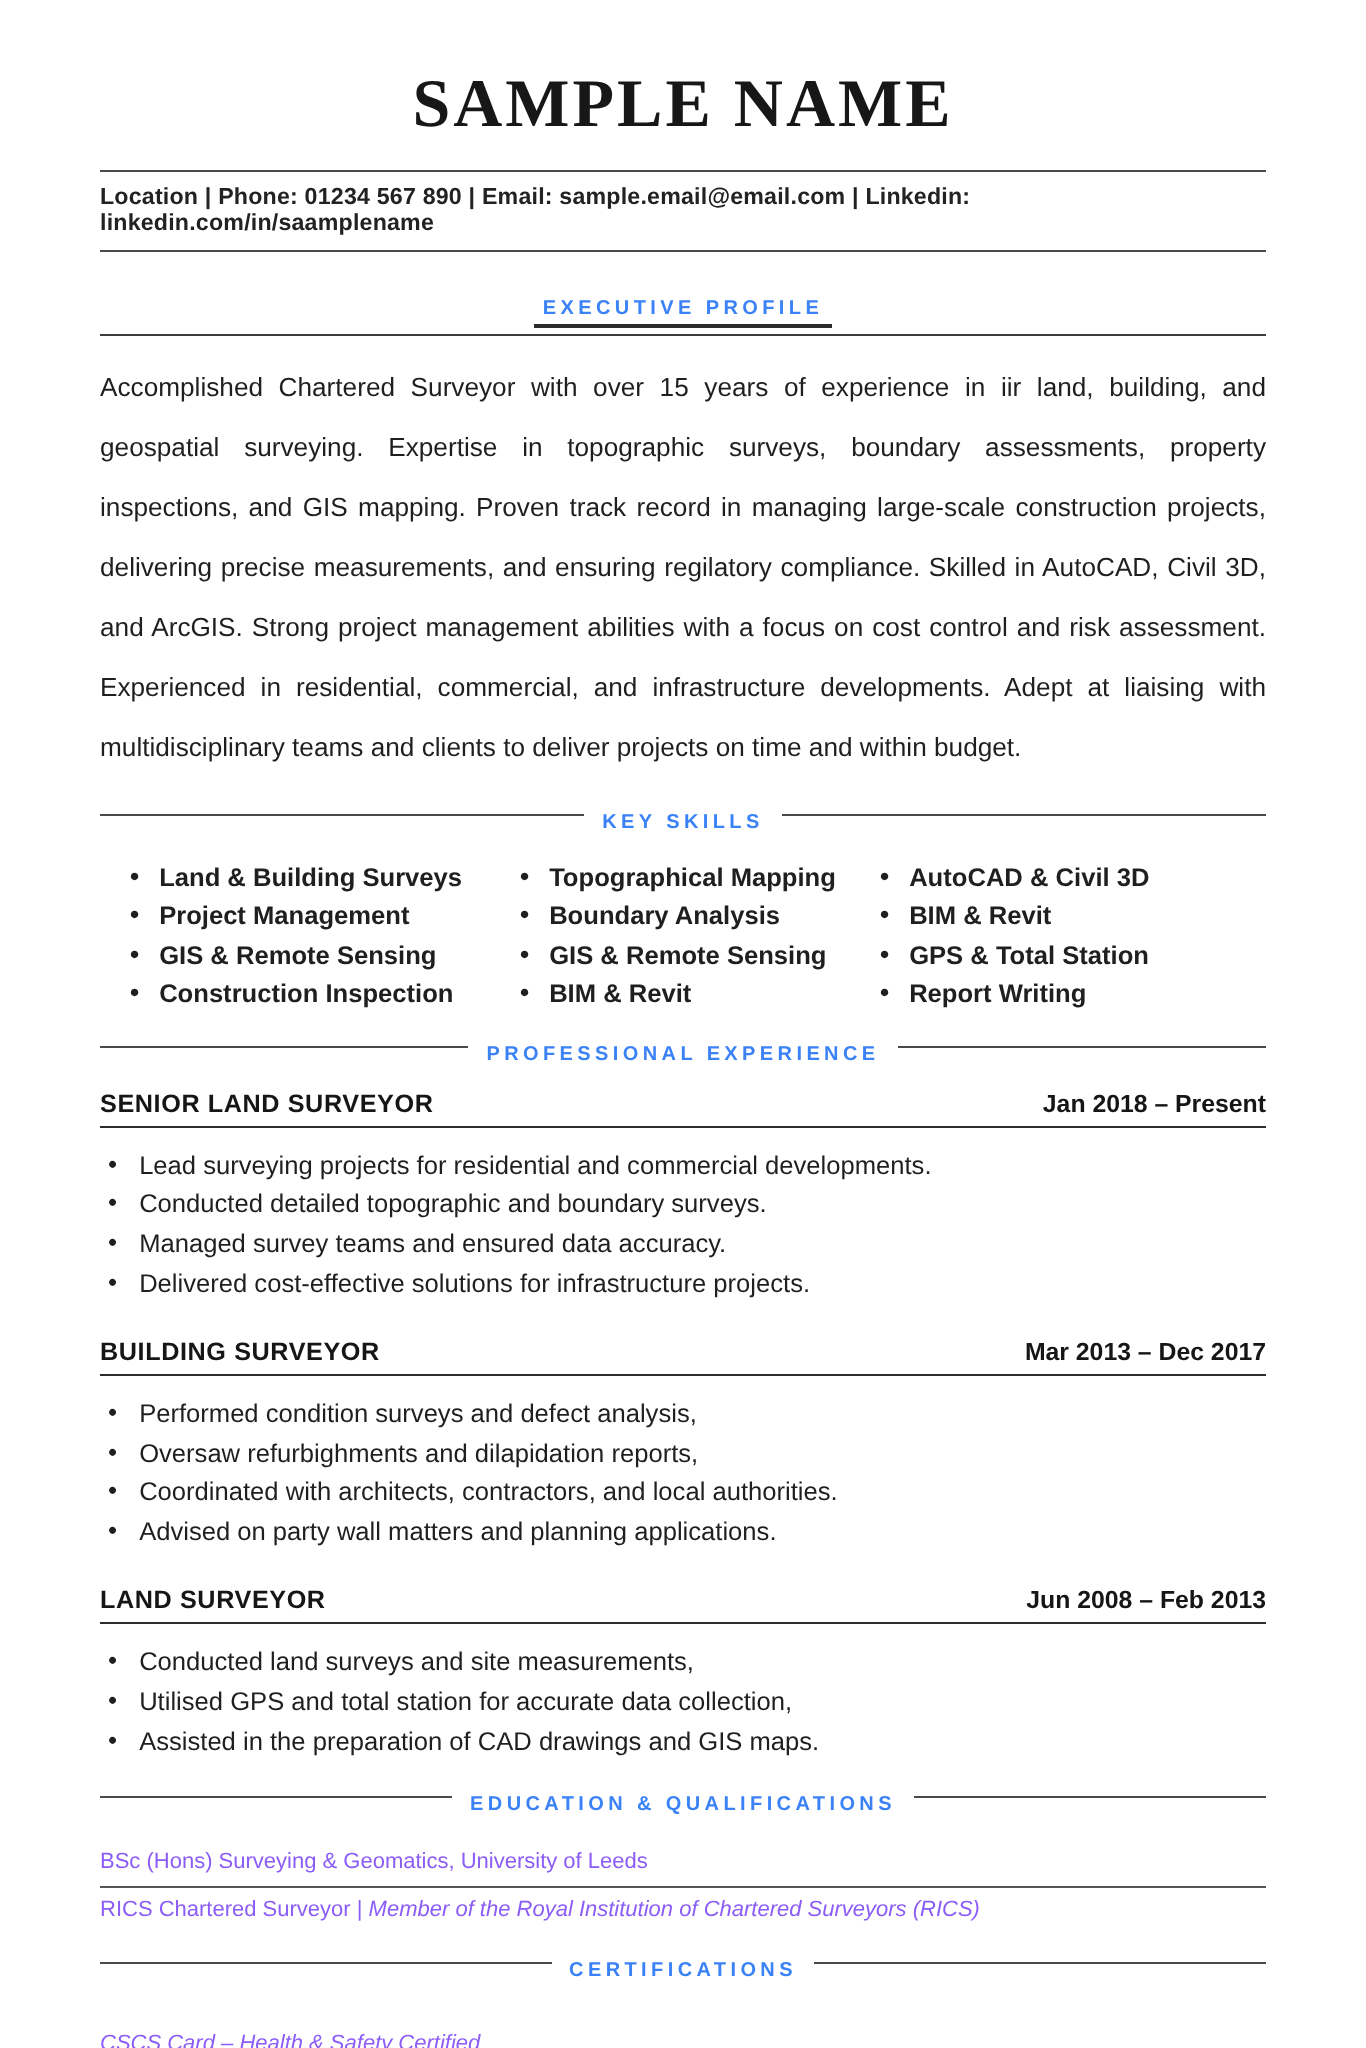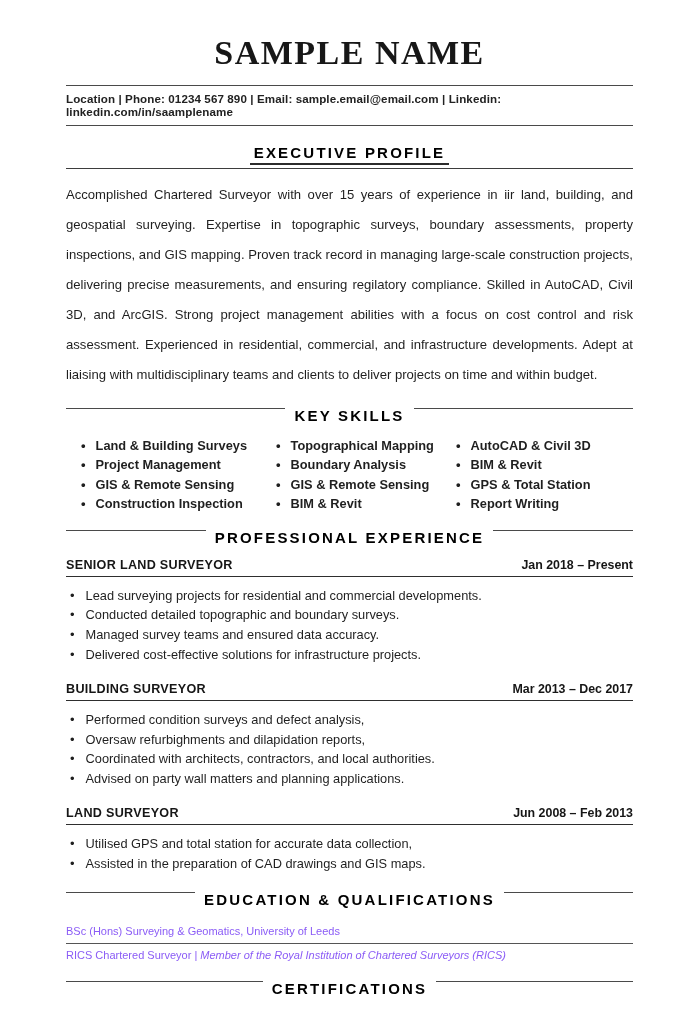--- a/index.html
+++ b/index.html
@@ -7,21 +7,21 @@
   body {
     width: 683px;
     height: 1024px;
     font-family: "Liberation Sans", sans-serif;
     color: #1c1c1c;
     overflow: hidden;
   }
   .page {
     width: 683px;
     height: 1024px;
-    padding: 34px 50px 20px 66px;
+    padding: 34px 50px 20px 50px;
     background: #ffffff;
   }
 
   
   .name {
     font-family: "Liberation Serif", serif;
     font-weight: bold;
     font-size: 34px;
     letter-spacing: 1.5px;
     text-align: center;
@@ -45,24 +45,24 @@
   
   .sec-underline {
     border-bottom: 1.4px solid #3d3d3d;
     text-align: center;
     padding-bottom: 3px;
     margin-bottom: 11px;
   }
   .sec-underline .sec-title { border-bottom: 2px solid #2b2b2b; padding: 0 4px 2px 4px; }
   .sec-title {
     display: inline-block;
-    font-size: 15px;
+    font-size: 10px;
     font-weight: bold;
     letter-spacing: 2.2px;
-    color: #000000;
+    color: #3b82f6;
     white-space: nowrap;
   }
   .sec-dash {
     display: flex;
     align-items: flex-start;
     gap: 9px;
     margin-bottom: 12px;
   }
   .sec-dash::before, .sec-dash::after {
     content: "";
@@ -199,20 +199,21 @@
       <li>Advised on party wall matters and planning applications.</li>
     </ul>
   </div>
 
   <div class="job">
     <div class="job-head">
       <span class="job-title">LAND SURVEYOR</span>
       <span class="job-dates">Jun 2008 – Feb 2013</span>
     </div>
     <ul class="job-bullets">
+      <li>Conducted land surveys and site measurements,</li>
       <li>Utilised GPS and total station for accurate data collection,</li>
       <li>Assisted in the preparation of CAD drawings and GIS maps.</li>
     </ul>
   </div>
 
   <div class="sec-dash">
     <span class="sec-title">EDUCATION &amp; QUALIFICATIONS</span>
   </div>
   <div class="edu-block">
     <div class="row-item ruled">BSc (Hons) Surveying &amp; Geomatics, University of Leeds</div>

